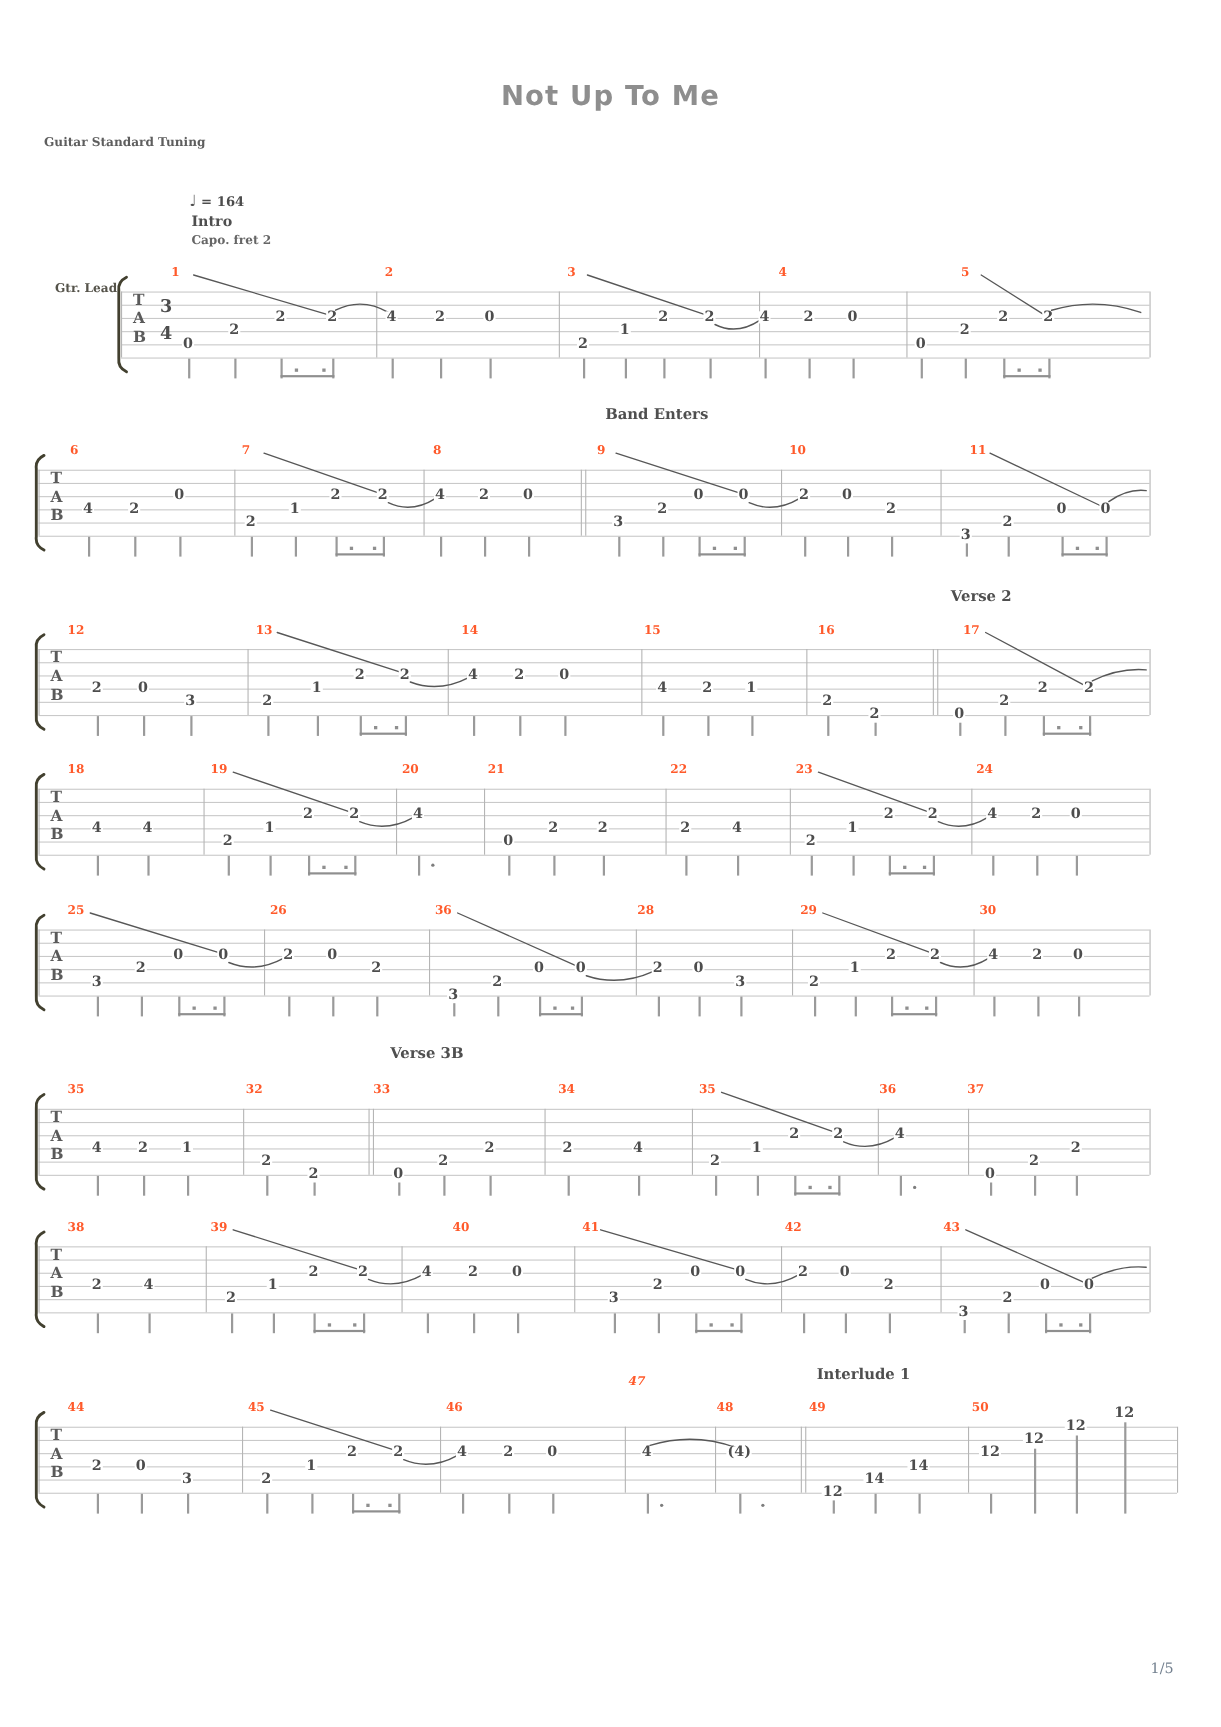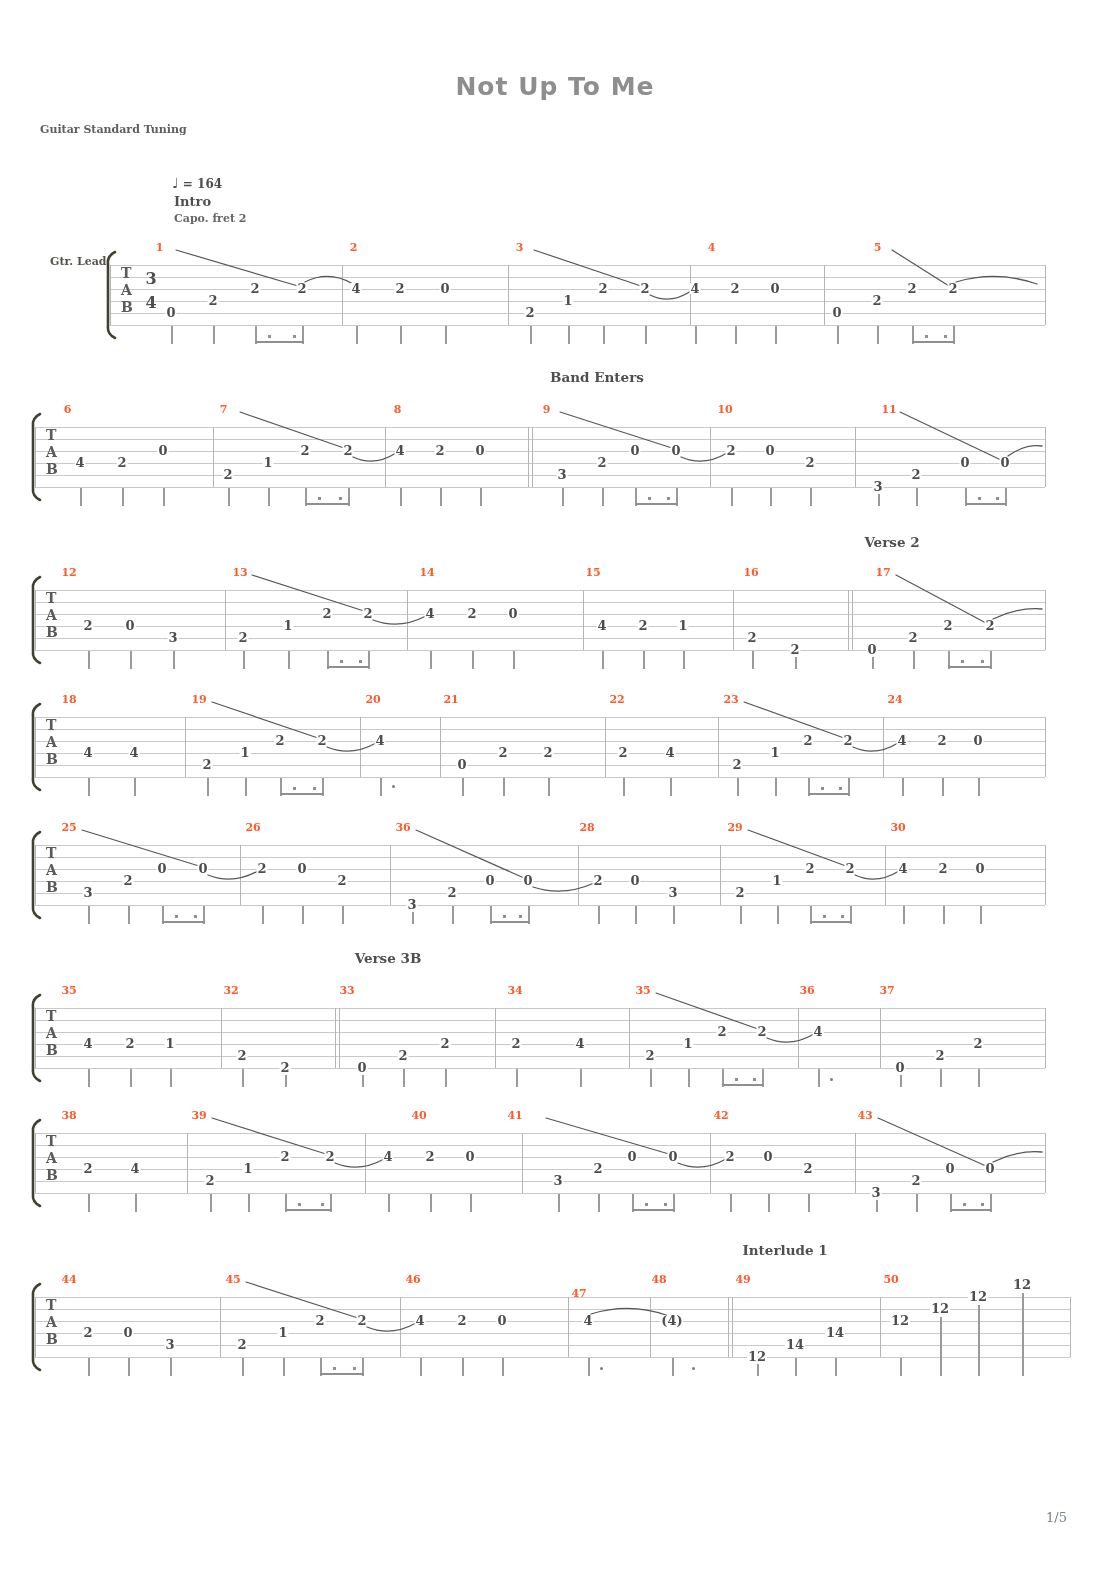--- a/index.html
+++ b/index.html
@@ -465,21 +465,21 @@
       <div class="barline" style="left: 365px; top: 1133px; height: 60px;"></div>
       <div class="barline" style="left: 522px; top: 1133px; height: 60px;"></div>
       <div class="barline" style="left: 710px; top: 1133px; height: 60px;"></div>
       <div class="barline" style="left: 855px; top: 1133px; height: 60px;"></div>
       <div class="tabclef" style="left: 46px; top: 1135px;">T</div>
       <div class="tabclef" style="left: 46px; top: 1152px;">A</div>
       <div class="tabclef" style="left: 46px; top: 1169px;">B</div>
       <div class="mnum" style="left: 66px; top: 1109px;">38</div>
       <div class="mnum" style="left: 196px; top: 1109px;">39</div>
       <div class="mnum" style="left: 378px; top: 1109px; margin-left: 38px;">40</div>
-      <div class="mnum" style="left: 512px; top: 1109px;">41</div>
+      <div class="mnum" style="left: 534px; top: 1109px;">41</div>
       <div class="mnum" style="left: 718px; top: 1109px;">42</div>
       <div class="mnum" style="left: 862px; top: 1109px;">43</div>
       <div class="note" style="left: 88px; top: 1163px;">2</div>
       <div class="stem" style="left: 88px; top: 1194px; height: 18px;"></div>
       <div class="note" style="left: 135px; top: 1163px;">4</div>
       <div class="stem" style="left: 135px; top: 1194px; height: 18px;"></div>
       <div class="note" style="left: 210px; top: 1175px;">2</div>
       <div class="stem" style="left: 210px; top: 1194px; height: 18px;"></div>
       <div class="note" style="left: 248px; top: 1163px;">1</div>
       <div class="stem" style="left: 248px; top: 1194px; height: 18px;"></div>
@@ -538,21 +538,21 @@
       <div class="barline" style="left: 650px; top: 1297px; height: 60px;"></div>
       <div class="barline" style="left: 880px; top: 1297px; height: 60px;"></div>
       <div class="barline" style="left: 728px; top: 1297px; height: 60px;"></div>
       <div class="barline" style="left: 732px; top: 1297px; height: 60px;"></div>
       <div class="tabclef" style="left: 46px; top: 1299px;">T</div>
       <div class="tabclef" style="left: 46px; top: 1316px;">A</div>
       <div class="tabclef" style="left: 46px; top: 1333px;">B</div>
       <div class="mnum" style="left: 66px; top: 1273px;">44</div>
       <div class="mnum" style="left: 230px; top: 1273px;">45</div>
       <div class="mnum" style="left: 410px; top: 1273px;">46</div>
-      <div class="mnum" style="left: 576px; top: 1287px;">47</div>
+      <div class="mnum" style="left: 576px; top: 1249px; font-style: italic;">47</div>
       <div class="mnum" style="left: 656px; top: 1273px;">48</div>
       <div class="mnum" style="left: 740px; top: 1273px;">49</div>
       <div class="mnum" style="left: 888px; top: 1273px;">50</div>
       <div class="note" style="left: 88px; top: 1327px;">2</div>
       <div class="stem" style="left: 88px; top: 1358px; height: 18px;"></div>
       <div class="note" style="left: 128px; top: 1327px;">0</div>
       <div class="stem" style="left: 128px; top: 1358px; height: 18px;"></div>
       <div class="note" style="left: 170px; top: 1339px;">3</div>
       <div class="stem" style="left: 170px; top: 1358px; height: 18px;"></div>
       <div class="note" style="left: 242px; top: 1339px;">2</div>

